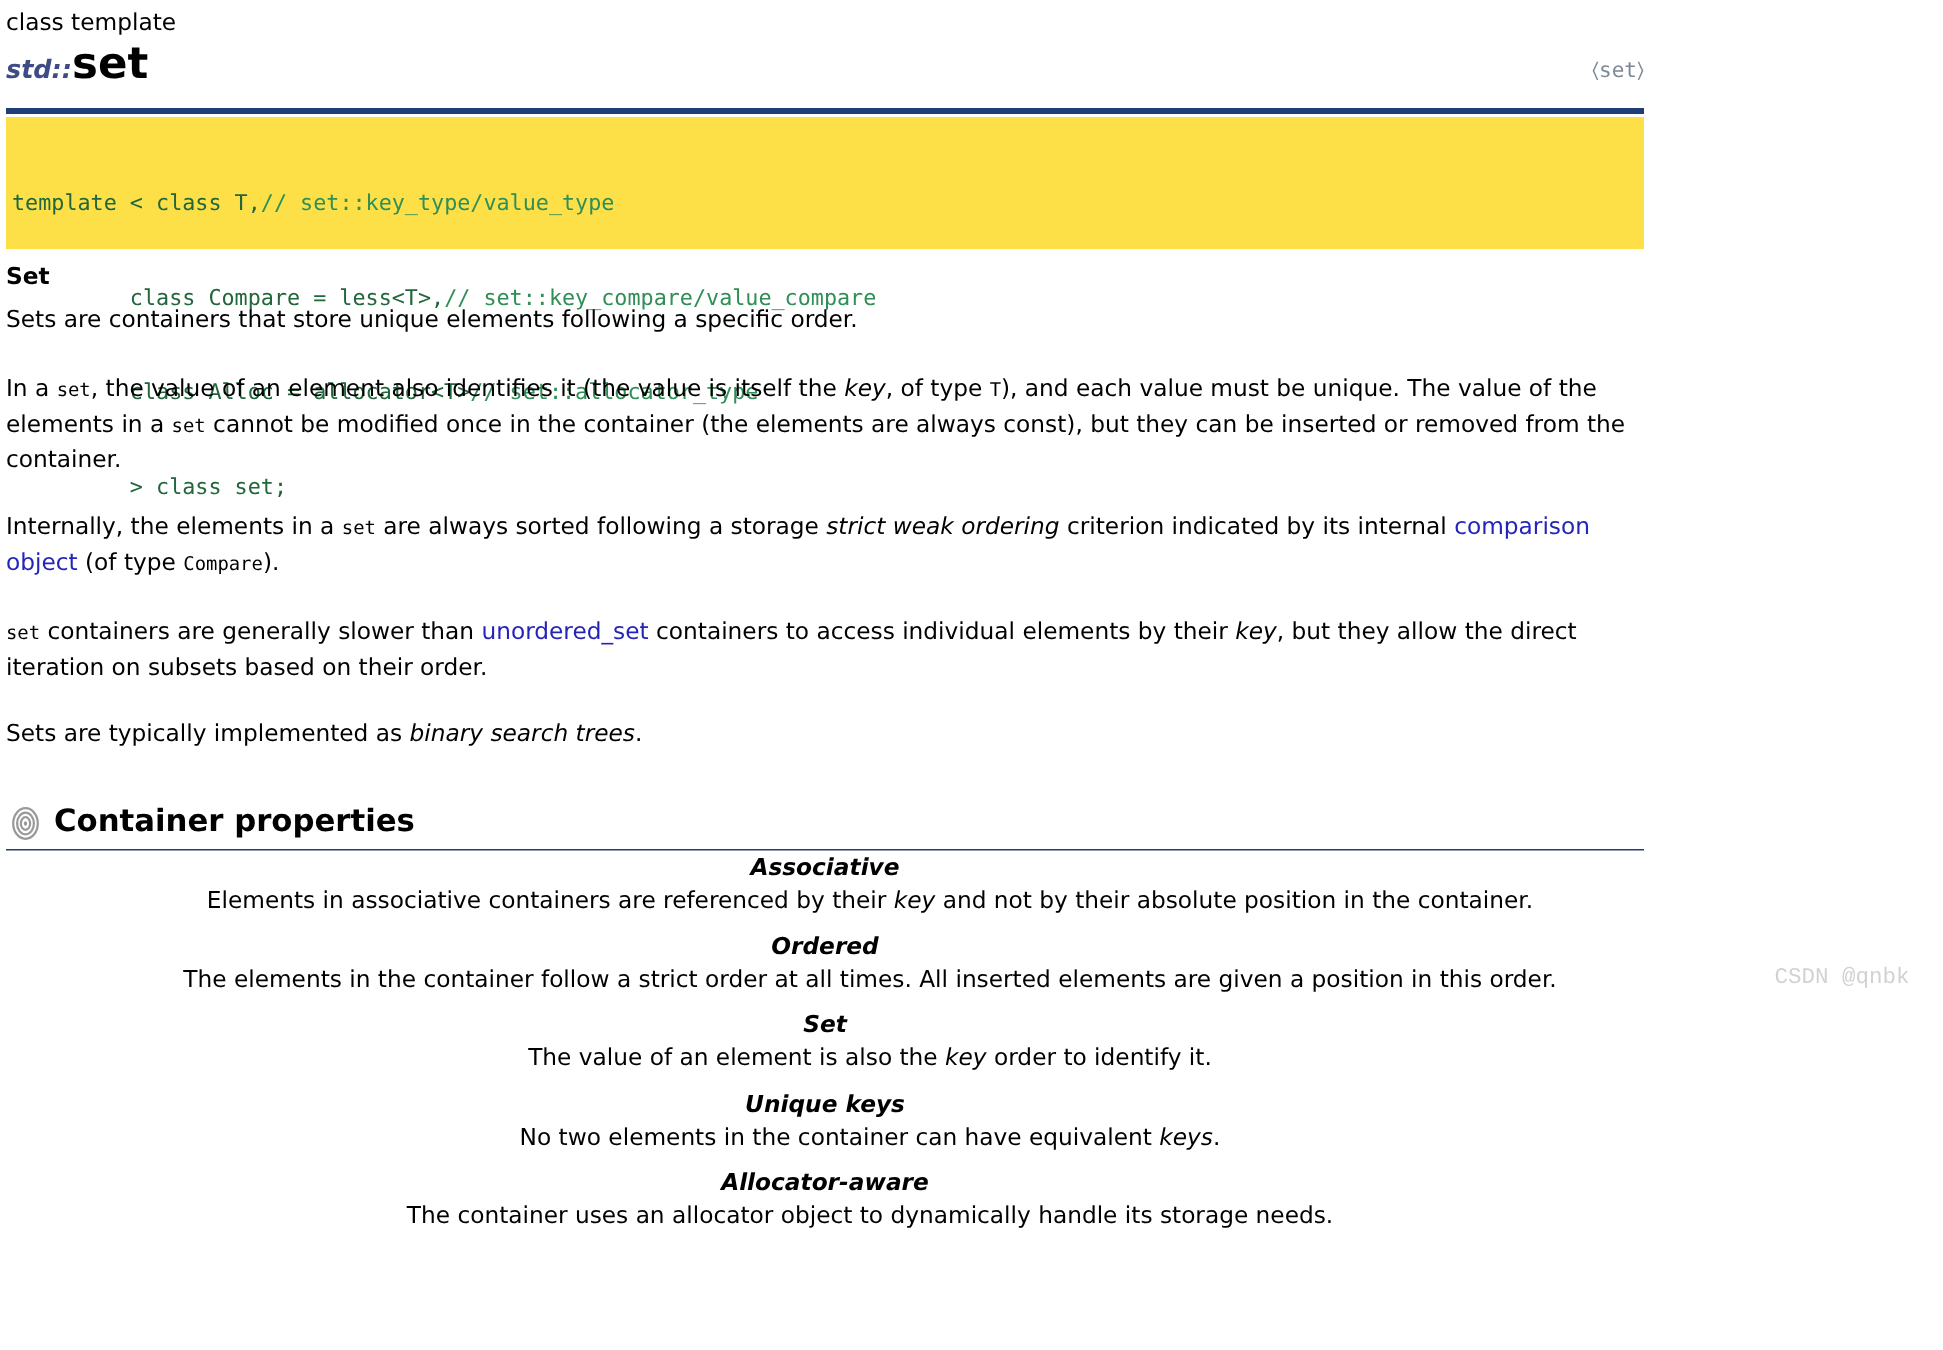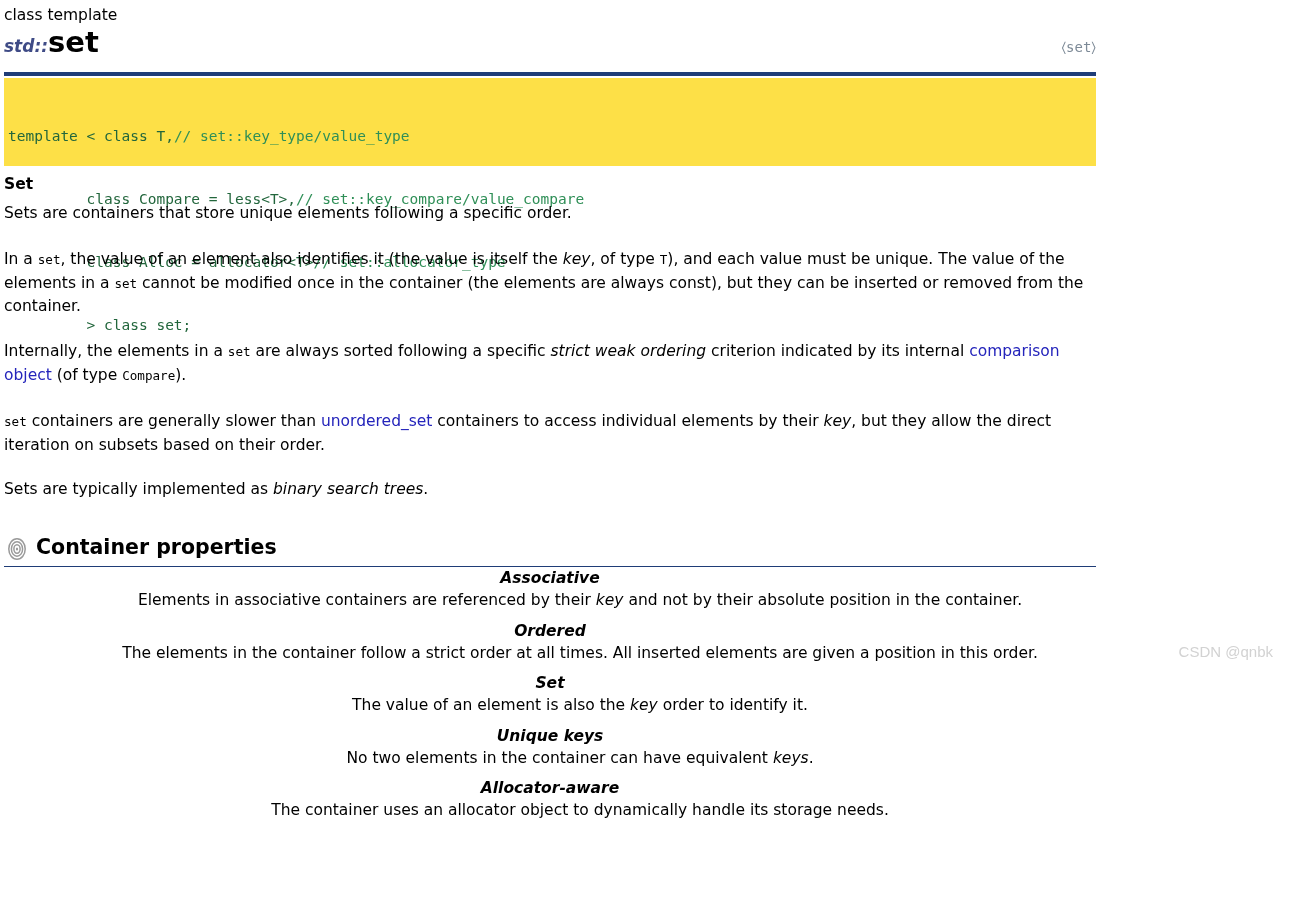--- a/index.html
+++ b/index.html
@@ -183,21 +183,21 @@
     line-height: 22.5px;
     color: #000000;
     font-family: "DejaVu Sans", "Liberation Sans", sans-serif;
   }
 
   
   .watermark {
     position: absolute;
     right: 22px;
     bottom: 20px;
-    font-family: Liberation Sans, sans-serif;
+    font-family: Liberation Mono, monospace;
     font-size: 15px;
     color: #d2d2d2;
     white-space: nowrap;
   }
 </style>
 </head>
 <body>
 
 <div class="page">
   <div class="content">
@@ -219,21 +219,21 @@
       <span class="code-line"><span class="code-decl">         class Alloc = allocator&lt;T&gt;</span><span class="code-comment">// set::allocator_type</span></span>
       <span class="code-line"><span class="code-decl">         &gt; class set;</span><span class="code-comment"></span></span>
     </div>
 
     <div style="position:absolute; left:0; top:168px; width:1092px;">
       <div class="section-title">Set</div>
       <p class="para" style="margin-top:7px;">Sets are containers that store unique elements following a specific order.</p>
 
       <p class="para" style="margin-top:23px;"><span>In a </span><span class="mono">set</span><span>, the value of an element also identifies it (the value is itself the </span><span class="ital">key</span><span>, of type </span><span class="mono">T</span><span>), and each value must be unique. The value of the elements in a </span><span class="mono">set</span><span> cannot be modified once in the container (the elements are always const), but they can be inserted or removed from the container.</span></p>
 
-      <p class="para" style="margin-top:22px;"><span>Internally, the elements in a </span><span class="mono">set</span><span> are always sorted following a specific </span><span class="ital">strict weak ordering</span><span> criterion indicated by its internal </span><span class="doclink">comparison object</span><span> (of type </span><span class="mono">Compare</span><span>).</span></p>
+      <p class="para" style="margin-top:22px;"><span>Internally, the elements in a </span><span class="mono">set</span><span> are always sorted following a storage </span><span class="ital">strict weak ordering</span><span> criterion indicated by its internal </span><span class="doclink">comparison object</span><span> (of type </span><span class="mono">Compare</span><span>).</span></p>
 
       <p class="para" style="margin-top:22px;"><span class="mono">set</span><span> containers are generally slower than </span><span class="doclink">unordered_set</span><span> containers to access individual elements by their </span><span class="ital">key</span><span>, but they allow the direct iteration on subsets based on their order.</span></p>
 
       <p class="para" style="margin-top:22px;"><span>Sets are typically implemented as </span><span class="ital">binary search trees</span><span>.</span></p>
     </div>
 
     <div style="position:absolute; left:0; top:527px; width:1092px;text-align:center;">
       <div class="prop-header">
         <span class="spiral-icon">
           <svg width="22" height="24" viewBox="0 0 22 24" xmlns="http://www.w3.org/2000/svg">

